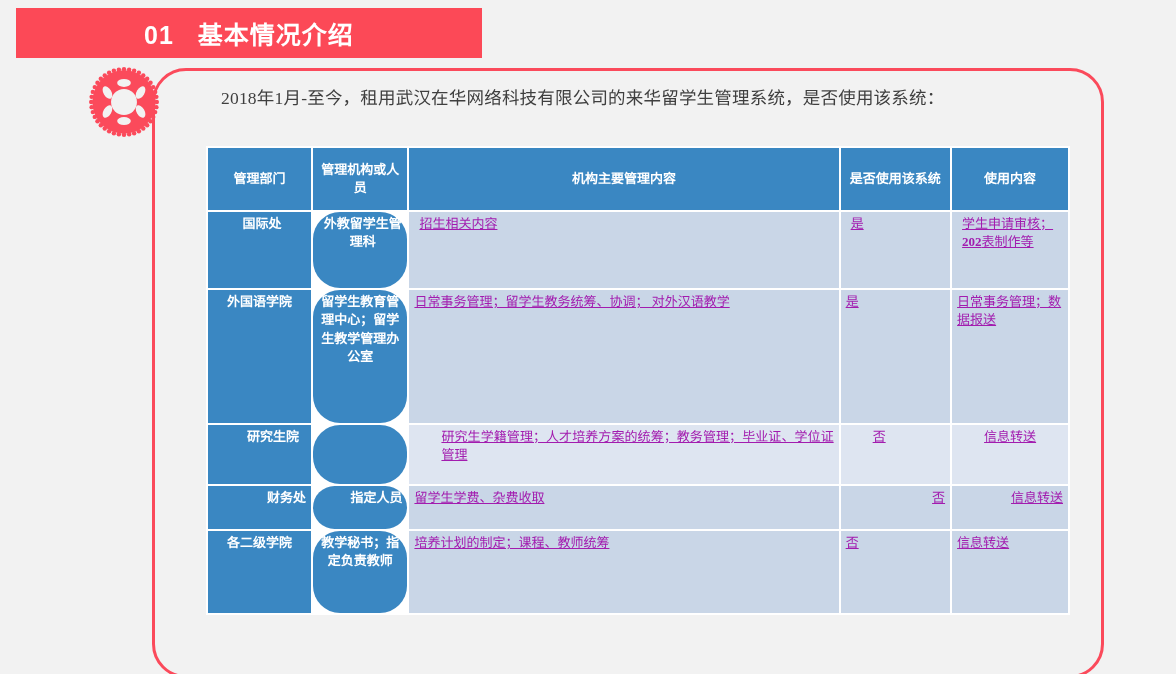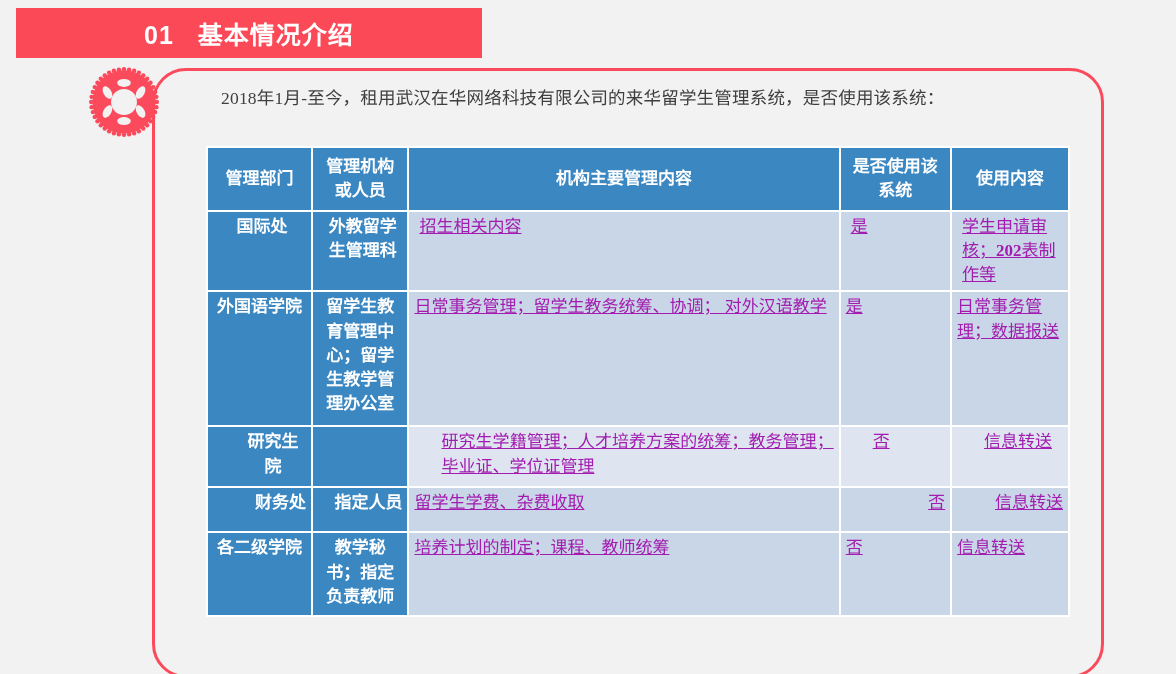--- a/index.html
+++ b/index.html
@@ -75,21 +75,21 @@
   
   .data-table {
     position: absolute;
     left: 206px;
     top: 146px;
     width: 864px;
     border-collapse: separate;
     border-spacing: 2px;
     background: #ffffff;
     table-layout: fixed;
-    font-size: 17px;
+    font-size: 13px;
   }
   .data-table th,
   .data-table td {
     padding: 3px 5px;
     vertical-align: top;
     line-height: 1.42;
     font-weight: normal;
   }
   .data-table th {
     background: #3a87c2;
@@ -112,20 +112,21 @@
     text-align: center;
     font-weight: bold;
     vertical-align: top;
   }
   td.cell-org {
     background: #3a87c2;
     color: #ffffff;
     text-align: center;
     font-weight: bold;
     vertical-align: top;
+    border-radius: 27px;
   }
   td.cell-org.empty { color: transparent; }
   td.cell-body {
     background: #c9d6e7;
     color: #a21caf;
     text-decoration: underline;
   }
   td.cell-body.alt {
     background: #dee5f1;
   }

